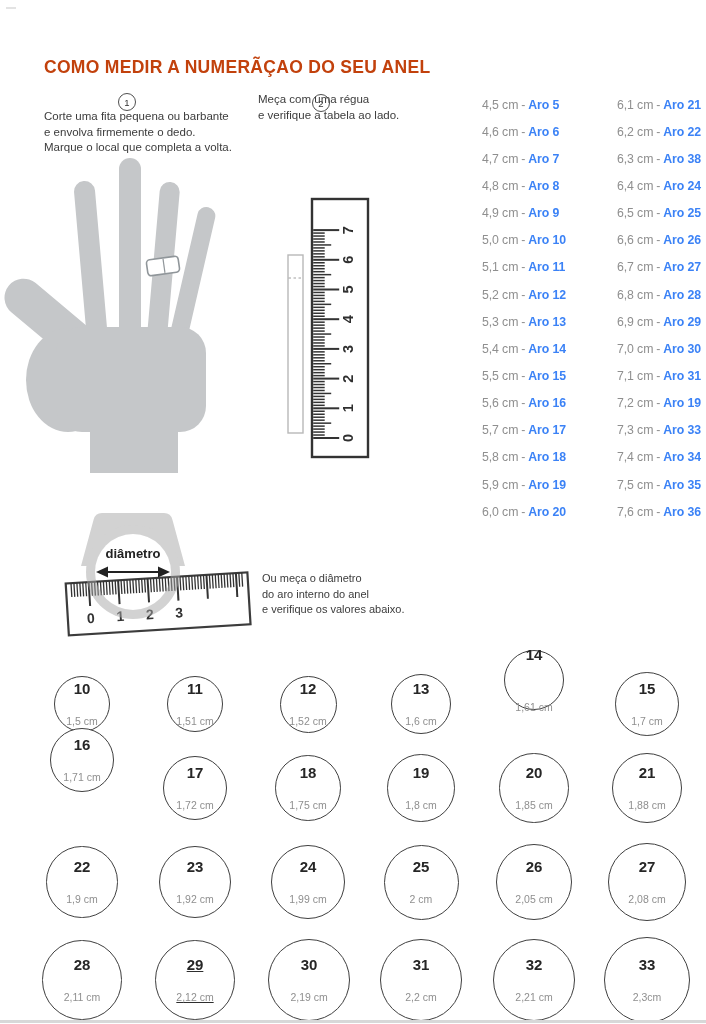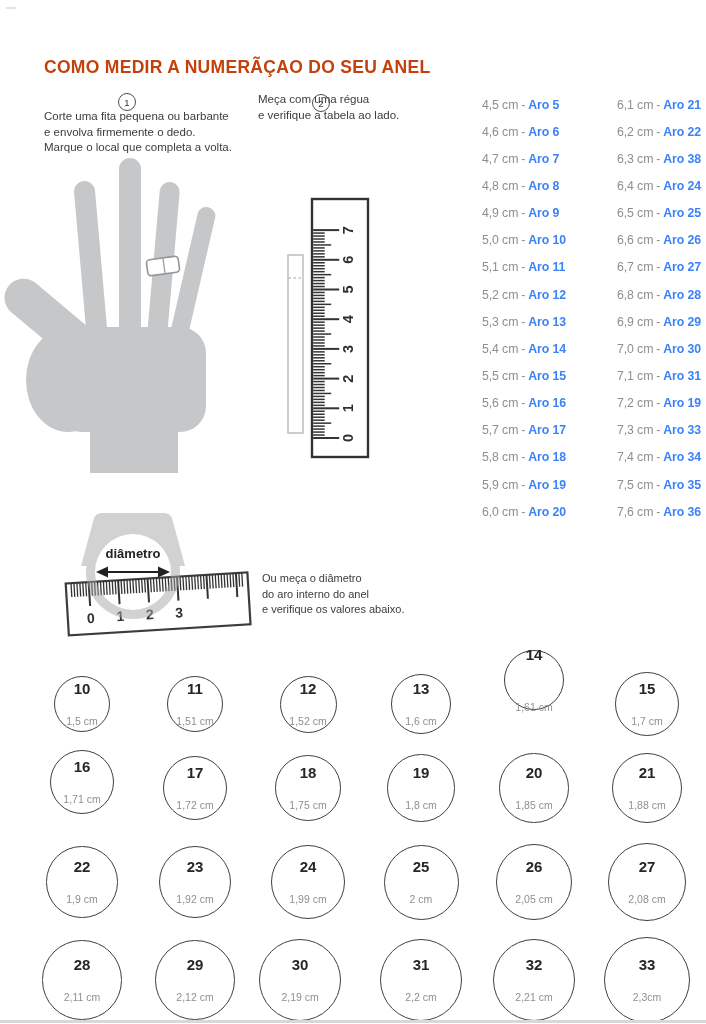--- a/index.html
+++ b/index.html
@@ -438,21 +438,21 @@
         <span class="cmv">1,6 cm</span>
       </div>
       <div class="ring-circle" style="left: 503.812px; top: 650px; width: 60.375px; height: 60.375px; gap: 20px;">
         <span class="num">14</span>
         <span class="cmv">1,61 cm</span>
       </div>
       <div class="ring-circle" style="left: 615.125px; top: 672.125px; width: 63.75px; height: 63.75px;">
         <span class="num">15</span>
         <span class="cmv">1,7 cm</span>
       </div>
-      <div class="ring-circle" style="left: 49.9375px; top: 750px; width: 64.125px; height: 64.125px;">
+      <div class="ring-circle" style="left: 49.9375px; top: 728px; width: 64.125px; height: 64.125px;">
         <span class="num">16</span>
         <span class="cmv">1,71 cm</span>
       </div>
       <div class="ring-circle" style="left: 162.75px; top: 755.75px; width: 64.5px; height: 64.5px;">
         <span class="num">17</span>
         <span class="cmv">1,72 cm</span>
       </div>
       <div class="ring-circle" style="left: 275.188px; top: 755.188px; width: 65.625px; height: 65.625px;">
         <span class="num">18</span>
         <span class="cmv">1,75 cm</span>
@@ -490,25 +490,25 @@
         <span class="cmv">2,05 cm</span>
       </div>
       <div class="ring-circle" style="left: 608px; top: 843px; width: 78px; height: 78px;">
         <span class="num">27</span>
         <span class="cmv">2,08 cm</span>
       </div>
       <div class="ring-circle" style="left: 42.4375px; top: 940.438px; width: 79.125px; height: 79.125px;">
         <span class="num">28</span>
         <span class="cmv">2,11 cm</span>
       </div>
-      <div class="ring-circle" style="left: 155.25px; top: 940.25px; width: 79.5px; height: 79.5px;">
+      <div class="ring-circle" style="left: 155.25px; top: 940.25px; width: 79.5px; height: 79.5px; text-decoration: underline;">
         <span class="num">29</span>
         <span class="cmv">2,12 cm</span>
       </div>
-      <div class="ring-circle" style="left: 259px; top: 938.938px; width: 82.125px; height: 82.125px;">
+      <div class="ring-circle" style="left: 268px; top: 938.938px; width: 82.125px; height: 82.125px;">
         <span class="num">30</span>
         <span class="cmv">2,19 cm</span>
       </div>
       <div class="ring-circle" style="left: 379.75px; top: 938.75px; width: 82.5px; height: 82.5px;">
         <span class="num">31</span>
         <span class="cmv">2,2 cm</span>
       </div>
       <div class="ring-circle" style="left: 492.562px; top: 938.562px; width: 82.875px; height: 82.875px;">
         <span class="num">32</span>
         <span class="cmv">2,21 cm</span>

